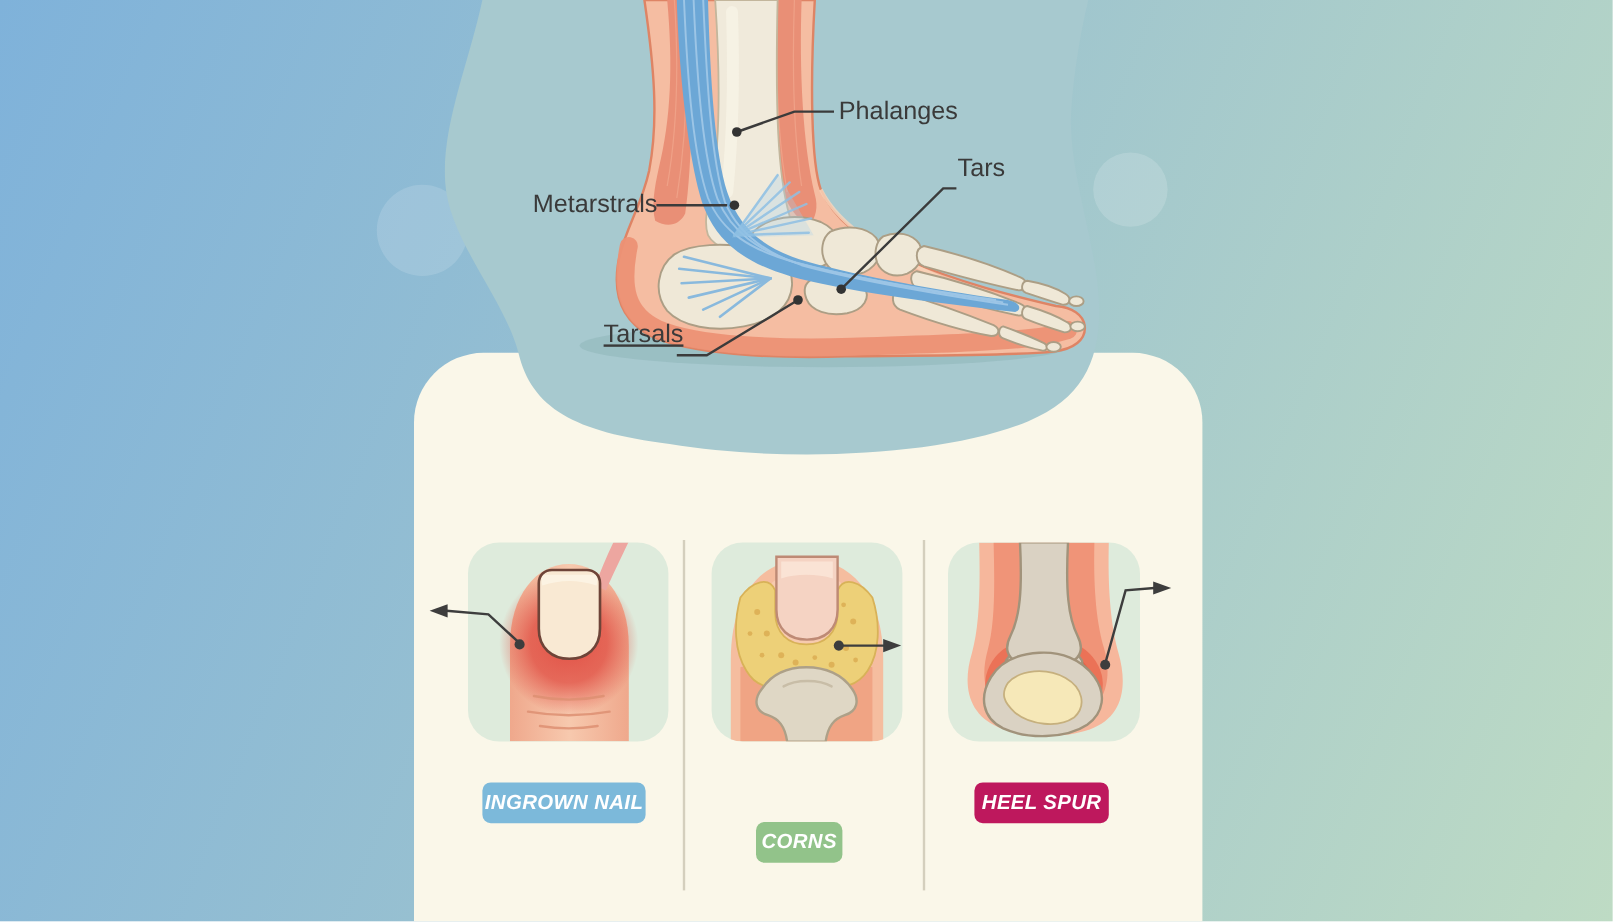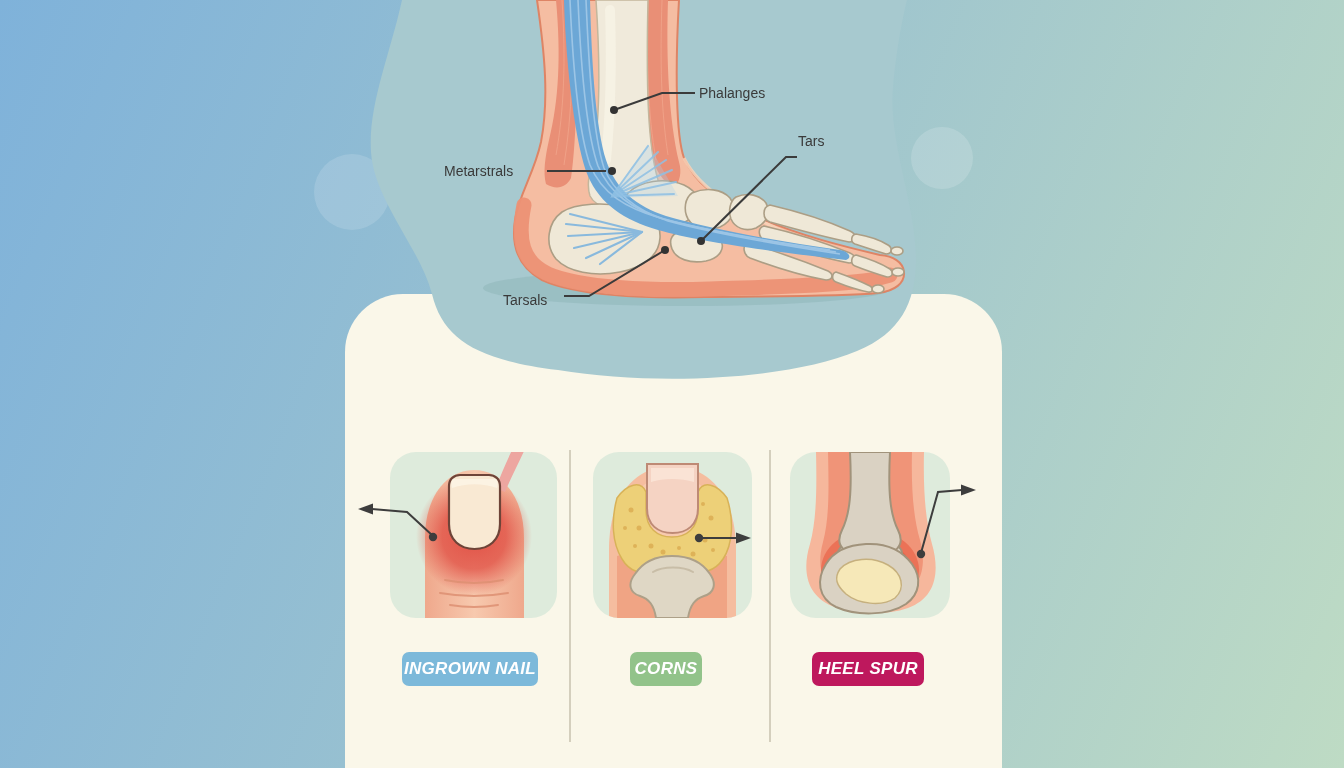--- a/index.html
+++ b/index.html
@@ -27,31 +27,31 @@
   .divider{
     position:absolute; top:156px; width:2px; height:292px; background:#d4cfbd;
   }
   .divider-1{left:224px;} .divider-2{left:424px;}
   .badge{
     position:absolute; top:358px; height:34px; border-radius:7px;
     display:flex; align-items:center; justify-content:center;
     color:#fff; font-weight:bold; font-size:17px; letter-spacing:.3px;
   }
   .badge-1{left:57px;  width:136px;}
-  .badge-2{left:285px; width:72px;}
+  .badge-2{left:285px; width:72px;margin-top:33px;}
   .badge-3{left:467px; width:112px;}
   .overlay{position:absolute; left:0; top:0; pointer-events:none;}
   .anat-label{
-    position:absolute; color:var(--label-text); font-size:14px; line-height:22px;
+    position:absolute; color:var(--label-text); font-size:21px; line-height:22px;
     white-space:nowrap;
   }
   .lbl-phalanges{left:699px; top:82px;}
   .lbl-metarstrals{left:444px; top:160px; width:97px; }
   .lbl-tars{left:798px; top:130px;}
-  .lbl-tarsals{left:503px; top:289px;}
+  .lbl-tarsals{left:503px; top:268px;text-decoration:underline;}
 </style>
 </head>
 <body>
 
 <div class="stage">
 
   <div class="card">
 
     <div class="panel panel-1">
       <svg width="167" height="166" viewBox="0 0 167 166">

